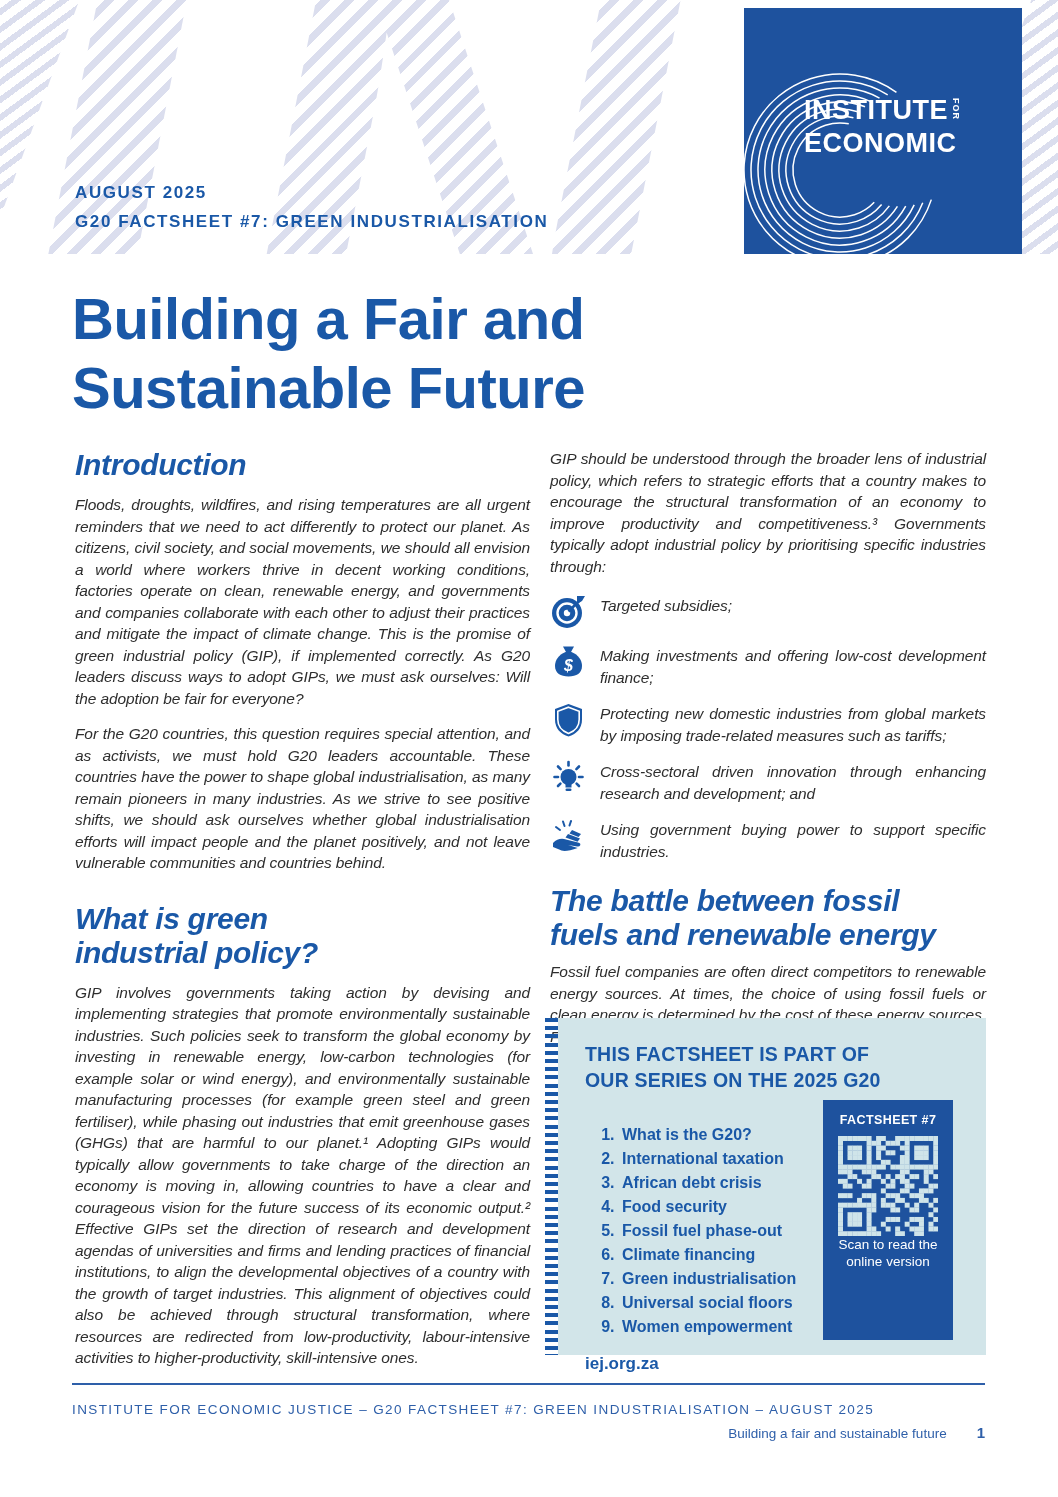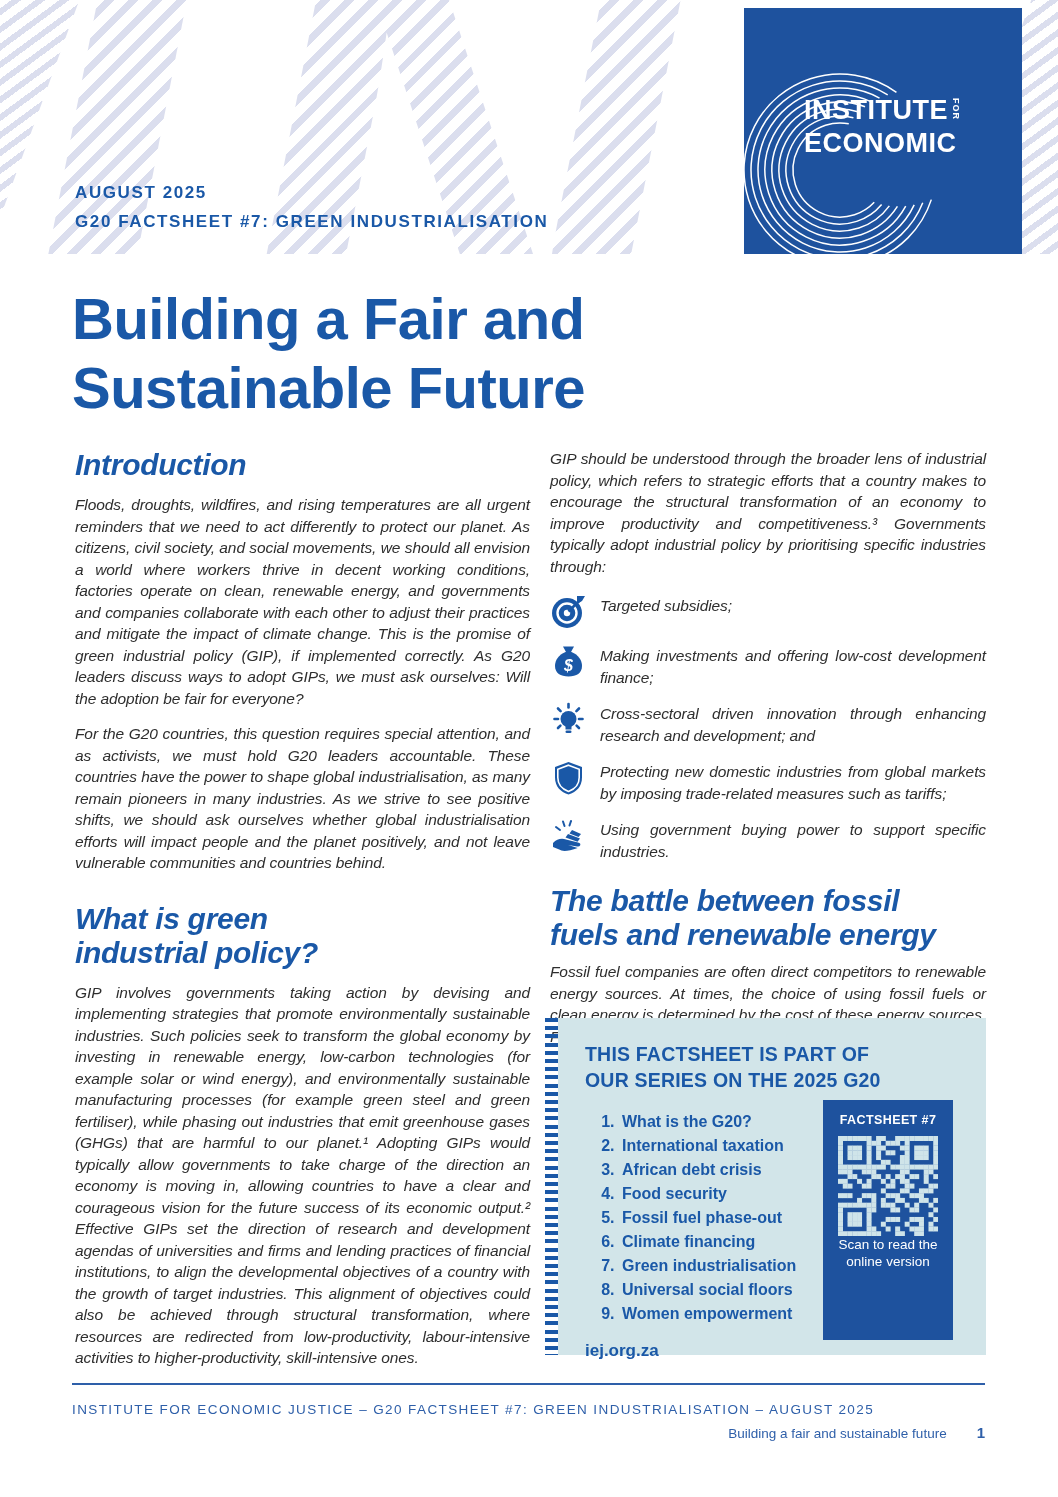--- a/index.html
+++ b/index.html
@@ -58,21 +58,21 @@
   .bullet{display:flex;gap:13px;align-items:flex-start;margin-top:13px;}
   .bullet .ico{flex:none;width:37px;height:37px;}
   .bullet p{flex:1;font-size:15.5px;line-height:21.5px;text-align:justify;letter-spacing:-.1px;margin-top:2px;}
   .battle-h2{margin-top:22px;}
   .battle-p{margin-top:9px;}
   
   .series-box{position:absolute;left:558px;top:1018px;width:428px;height:337px;background:var(--box-bg);padding:23px 26px 0 27px;}
   .series-dashes{position:absolute;left:545px;top:1018px;width:13px;height:337px;
     background:repeating-linear-gradient(to bottom,var(--blue) 0 4px,transparent 4px 8.2px);}
   .series-h{color:var(--blue);font-weight:700;font-size:19.5px;line-height:26px;letter-spacing:.2px;}
-  .series-list{margin:17px 0 0 0;padding-left:34px;color:var(--blue);font-weight:700;font-size:16px;}
+  .series-list{margin:30px 0 0 0;padding-left:34px;color:var(--blue);font-weight:700;font-size:16px;}
   .series-list li{line-height:23px;margin-bottom:1px;padding-left:3px;}
   .series-site{color:var(--blue);font-weight:700;font-size:17px;margin-top:15px;display:inline-block;}
   .qr-panel{position:absolute;left:265px;top:82px;width:130px;height:240px;background:var(--blue-box);text-align:center;padding-top:13px;color:#fff;}
   .qr-label{font-size:12.5px;font-weight:700;letter-spacing:.4px;}
   .qr-code{width:100px;height:100px;margin:9px auto 0;display:block;}
   .qr-caption{font-size:13.5px;line-height:17px;}
   
   .footer{position:absolute;left:72px;top:1383px;width:913px;border-top:2px solid #2e5fa9;padding-top:17px;color:#2e5fa9;}
   .footer-line1{font-size:13.5px;letter-spacing:1.4px;}
   .footer-line2{display:flex;justify-content:flex-end;align-items:baseline;gap:30px;margin-top:7px;font-size:13.5px;}
@@ -151,41 +151,41 @@
     <div class="bullet">
       <svg class="ico" viewBox="0 0 37 37">
         <path class="blue-fill" d="M13 3.5 h11 l-3 5.5 h-5 z"></path>
         <path class="blue-fill" d="M15.5 9 h6 c7 3 10.5 8 10.5 14 0 7-5.5 10.5-13.5 10.5 S5 30 5 23 C5 17 8.5 12 15.5 9 z"></path>
         <text x="18.5" y="28" font-size="16" font-weight="bold" fill="#fff" text-anchor="middle" font-family="Liberation Sans, sans-serif">$</text>
       </svg>
       <p>Making investments and offering low-cost development finance;</p>
     </div>
     <div class="bullet">
       <svg class="ico" viewBox="0 0 37 37">
+        <path class="blue-fill" d="M18.5 3 L32 8 v10.5 C32 28 26 33 18.5 35.5 C11 33 5 28 5 18.5 V8 Z"></path>
+        <path d="M18.5 6.2 L29.2 10.2 v8.3 C29.2 26 24.3 30.3 18.5 32.4 C12.7 30.3 7.8 26 7.8 18.5 v-8.3 Z" fill="none" stroke="#fff" stroke-width="1.6"></path>
+      </svg>
+      <p>Protecting new domestic industries from global markets by imposing trade-related measures such as tariffs;</p>
+    </div>
+    <div class="bullet">
+      <svg class="ico" viewBox="0 0 37 37">
         <circle class="blue-fill" cx="18.5" cy="18" r="8"></circle>
         <path class="blue-fill" d="M15.5 25 h6 v3.5 h-6 z"></path>
         <rect class="blue-fill" x="15.5" y="29.5" width="6" height="2.6" rx="1.3"></rect>
         <g class="blue-stroke" stroke-width="2.6" stroke-linecap="round">
           <line x1="18.5" y1="3" x2="18.5" y2="6.5"></line>
           <line x1="8" y1="7.5" x2="10.6" y2="10.1"></line>
           <line x1="29" y1="7.5" x2="26.4" y2="10.1"></line>
           <line x1="4.5" y1="18" x2="8" y2="18"></line>
           <line x1="29" y1="18" x2="32.5" y2="18"></line>
           <line x1="8" y1="27" x2="10.4" y2="24.6"></line>
           <line x1="29" y1="27" x2="26.6" y2="24.6"></line>
         </g>
       </svg>
       <p>Cross-sectoral driven innovation through enhancing research and development; and</p>
-    </div>
-    <div class="bullet">
-      <svg class="ico" viewBox="0 0 37 37">
-        <path class="blue-fill" d="M18.5 3 L32 8 v10.5 C32 28 26 33 18.5 35.5 C11 33 5 28 5 18.5 V8 Z"></path>
-        <path d="M18.5 6.2 L29.2 10.2 v8.3 C29.2 26 24.3 30.3 18.5 32.4 C12.7 30.3 7.8 26 7.8 18.5 v-8.3 Z" fill="none" stroke="#fff" stroke-width="1.6"></path>
-      </svg>
-      <p>Protecting new domestic industries from global markets by imposing trade-related measures such as tariffs;</p>
     </div>
     <div class="bullet">
       <svg class="ico" viewBox="0 0 37 37">
         <g class="blue-stroke" stroke-width="2" stroke-linecap="round">
           <line x1="6" y1="10" x2="10" y2="13"></line>
           <line x1="13" y1="4.5" x2="14.5" y2="9"></line>
           <line x1="21" y1="4" x2="19.5" y2="8.5"></line>
         </g>
         <path class="blue-fill" d="M22 13 l9 4 -2.5 3 -9-3.5 z"></path>
         <path class="blue-fill" d="M18 17 l12 4.5 -2.5 3.2 -12-4.2 z"></path>

